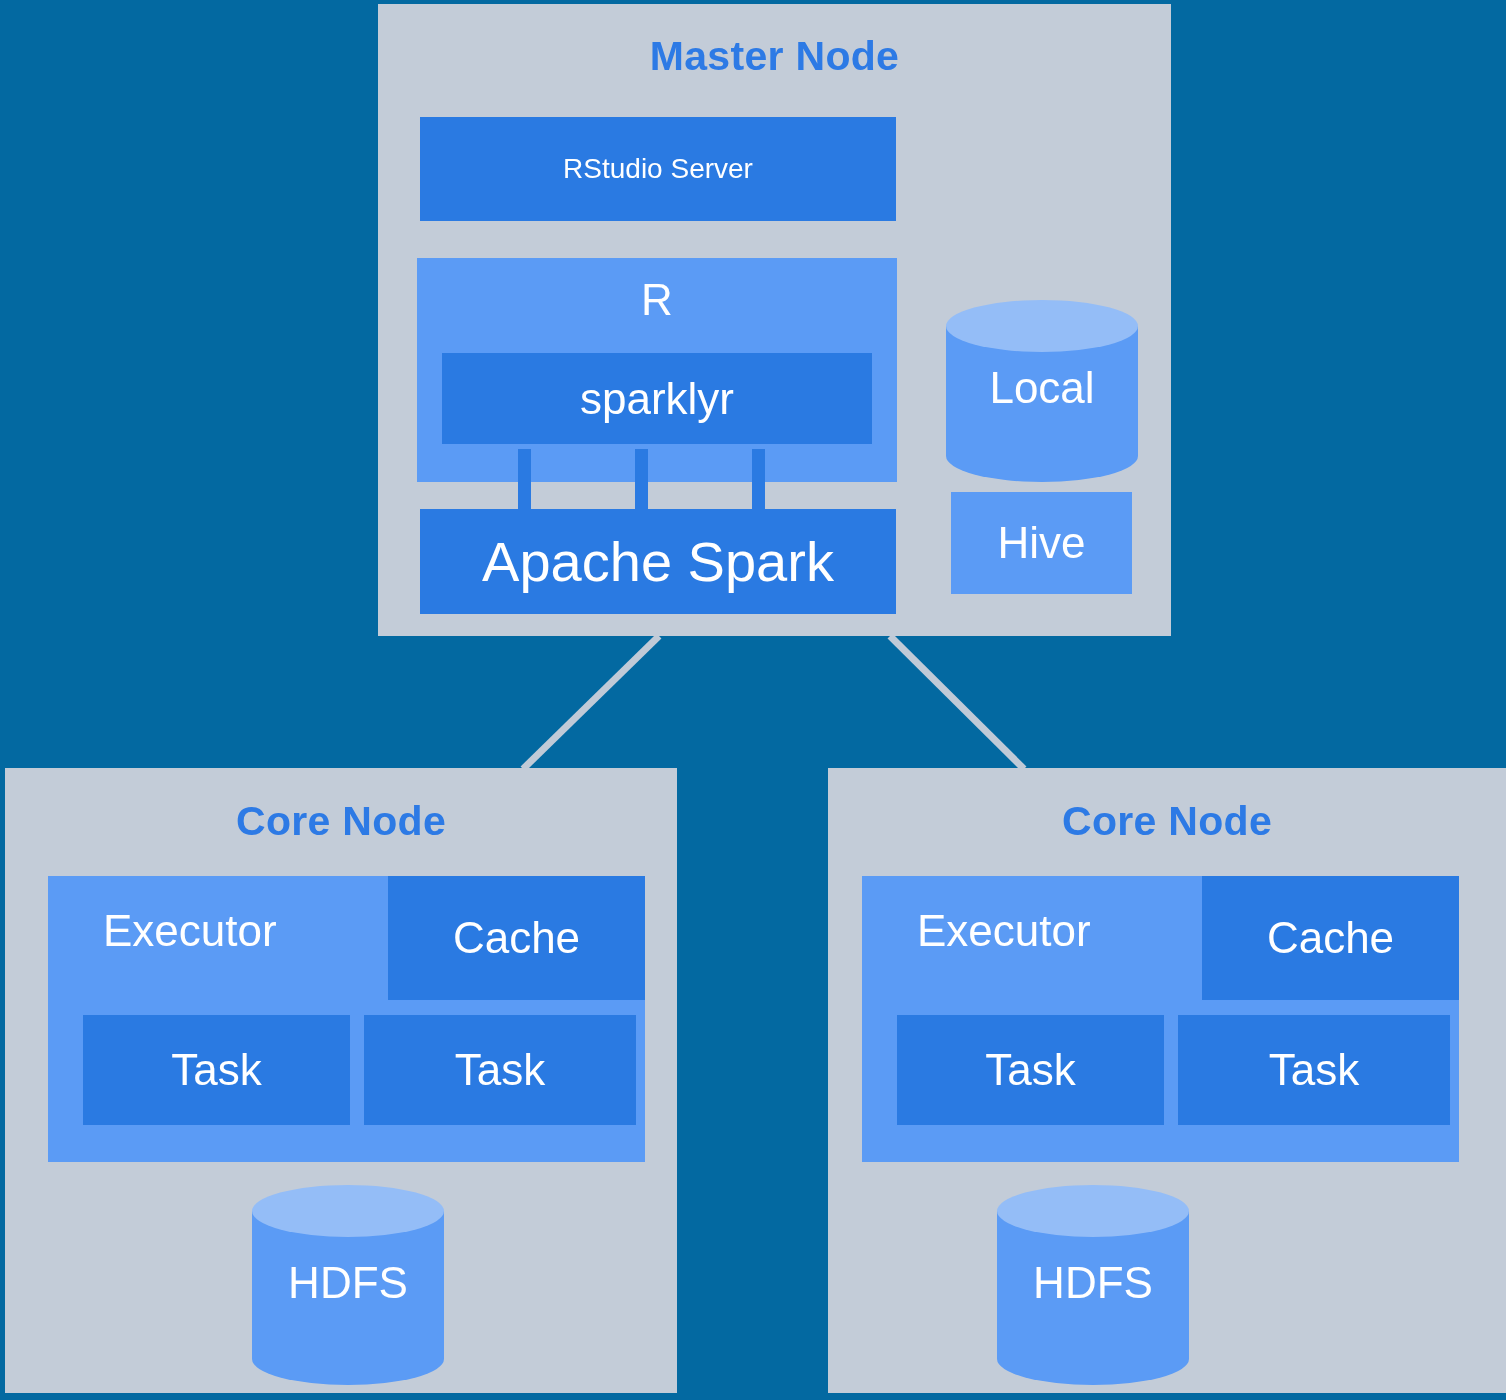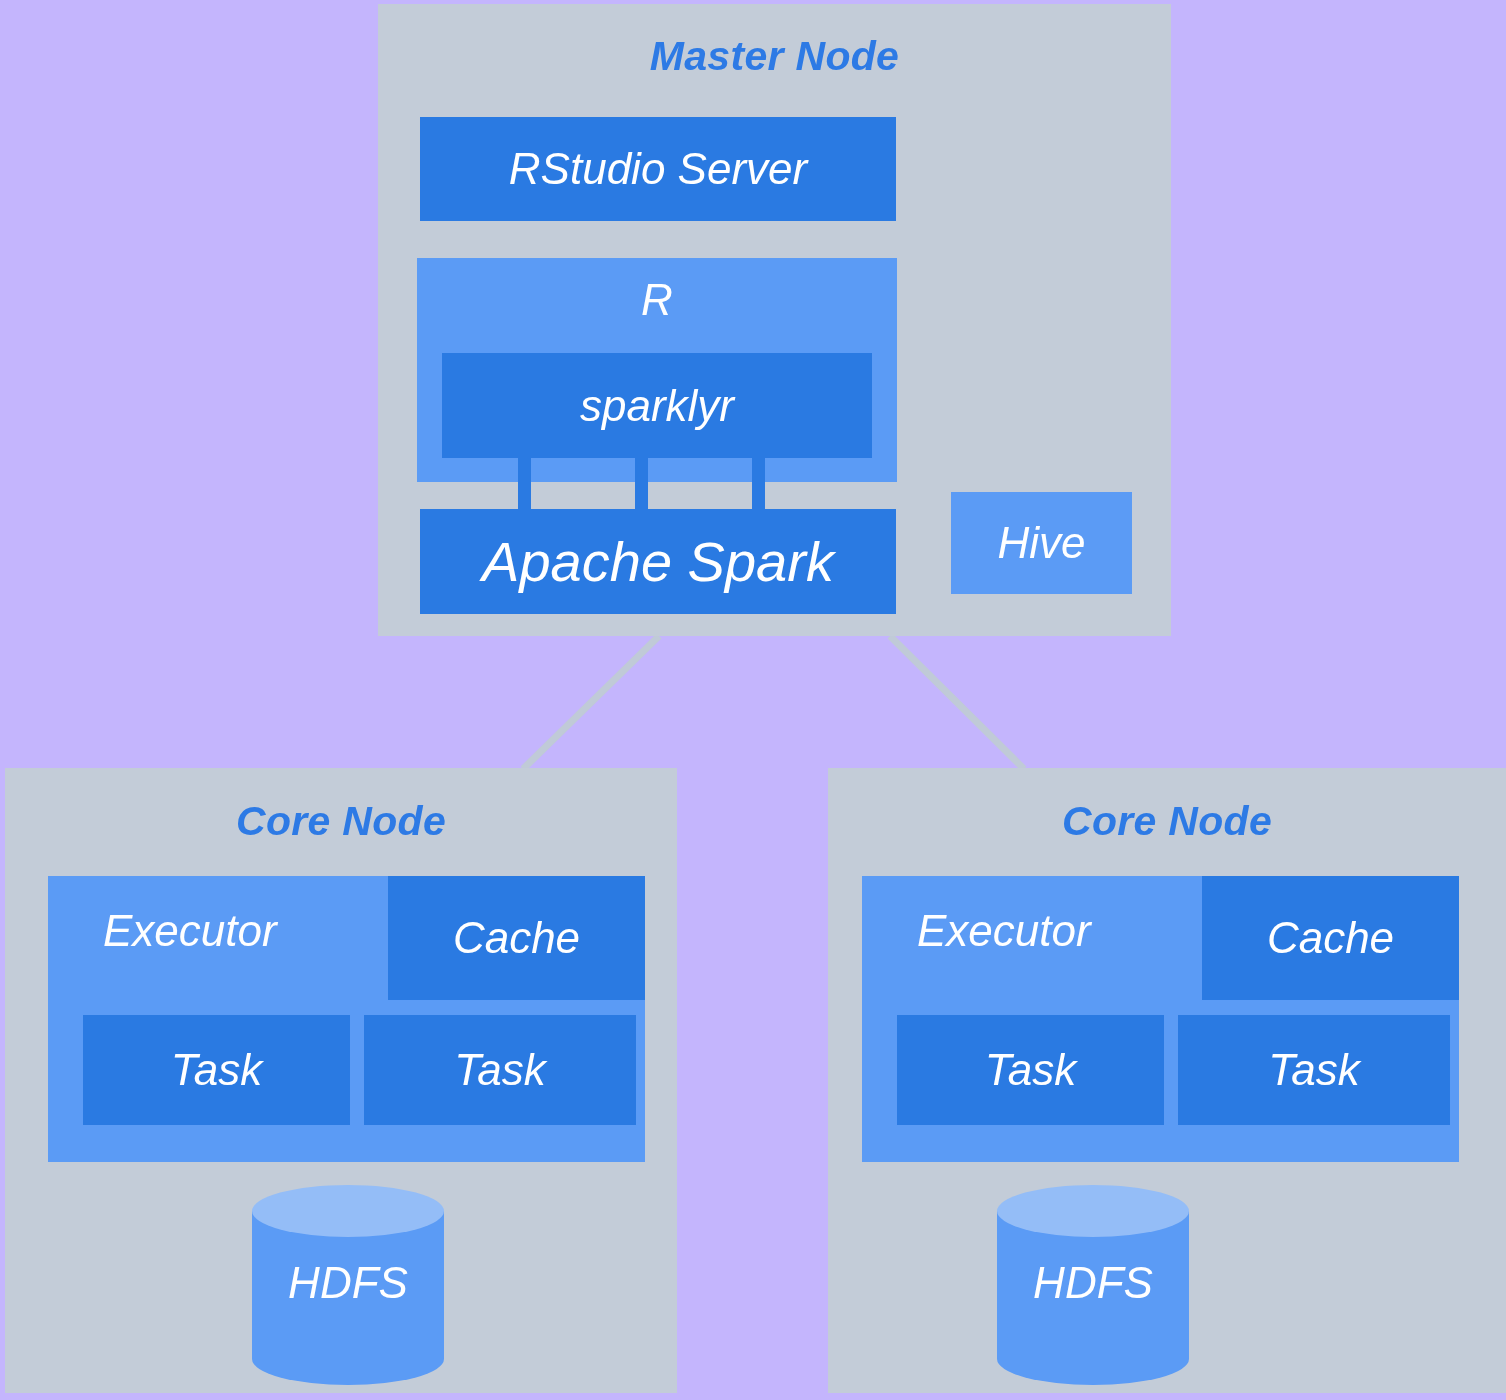--- a/index.html
+++ b/index.html
@@ -5,24 +5,23 @@
 <style>
   html, body {
     margin: 0;
     padding: 0;
     background: #ffffff;
   }
   #stage {
     position: relative;
     width: 1506px;
     height: 1400px;
-    background: #c4b5fd;
+    background: #0369a1;
     font-family: "Liberation Sans", sans-serif;
     overflow: hidden;
-    font-style: italic;
   }
 
   
   .panel {
     position: absolute;
     background: #c3ccd8;
   }
   .node-title {
     position: absolute;
     width: 100%;
@@ -93,40 +92,47 @@
 
   <svg class="edges" viewBox="0 0 1506 1400" xmlns="http://www.w3.org/2000/svg">
     <line x1="659" y1="636" x2="523" y2="769" stroke="#c0cad7" stroke-width="7"></line>
     <line x1="890" y1="636" x2="1024" y2="769" stroke="#c0cad7" stroke-width="7"></line>
   </svg>
 
   <div class="panel" style="left:378px; top:4px; width:793px; height:632px;">
 
     <div class="node-title" style="top:29px; font-size:41px;">Master Node</div>
 
-    <div class="box box-dark" style="left:42px; top:113px; width:476px; height:104px; font-size:44px;">
+    <div class="box box-dark" style="left:42px; top:113px; width:476px; height:104px; font-size:28px;">
       <span>RStudio Server</span>
     </div>
 
     <div class="box box-light box-labeltop" style="left:39px; top:254px; width:480px; height:224px;">
       <span class="inner-label" style="left:0; top:17px; width:100%; text-align:center; font-size:44px;">R</span>
 
-      <div class="box box-dark" style="left:25px; top:95px; width:430px; height:105px; font-size:44px;">
+      <div class="box box-dark" style="left:25px; top:95px; width:430px; height:91px; font-size:44px;">
         <span>sparklyr</span>
       </div>
     </div>
 
     <div class="tooth" style="left:140px; top:445px; width:13px; height:65px;"></div>
     <div class="tooth" style="left:257px; top:445px; width:13px; height:65px;"></div>
     <div class="tooth" style="left:374px; top:445px; width:13px; height:65px;"></div>
 
     <div class="box box-dark" style="left:42px; top:505px; width:476px; height:105px; font-size:56px;">
       <span>Apache Spark</span>
     </div>
 
+    <div class="cylinder" style="left:566px; top:296px; width:196px; height:182px;">
+      <svg class="cyl-svg" viewBox="0 0 196 182" preserveAspectRatio="none" xmlns="http://www.w3.org/2000/svg">
+        <path d="M2,26 L2,156 A96,26 0 0 0 194,156 L194,26 Z" fill="#5b9bf5"></path>
+        <ellipse cx="98" cy="26" rx="96" ry="26" fill="#94bdf7"></ellipse>
+      </svg>
+      <div class="cyl-label" style="top:63px; font-size:44px;">Local</div>
+    </div>
 
     <div class="box box-light" style="left:573px; top:488px; width:181px; height:102px; font-size:44px;">
       <span>Hive</span>
     </div>
   </div>
 
   <div class="panel" style="left:5px; top:768px; width:672px; height:625px;">
 
     <div class="node-title" style="top:30px; font-size:41px;">Core Node</div>
 

